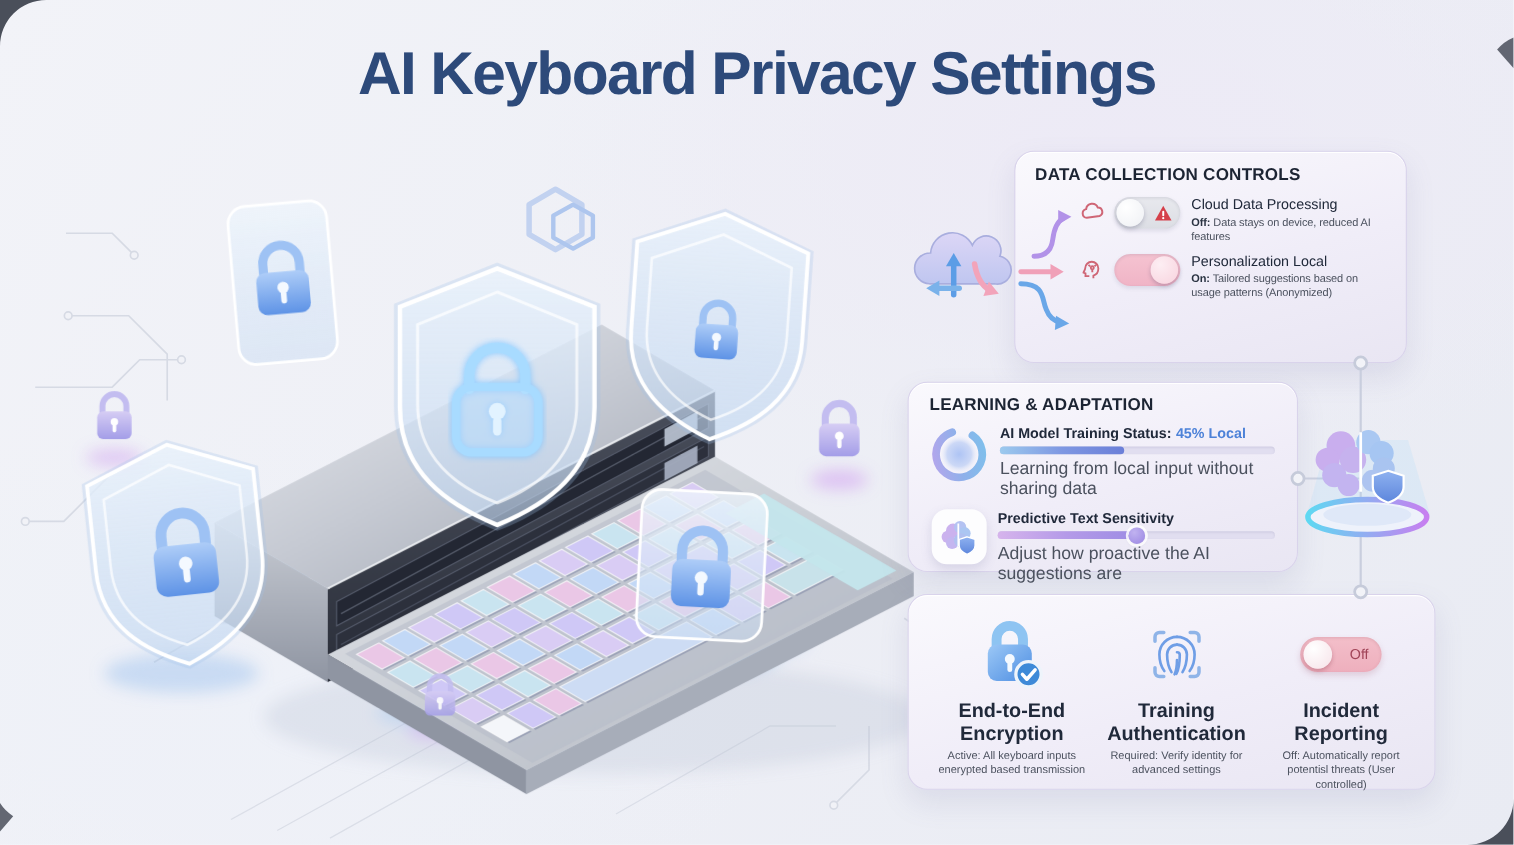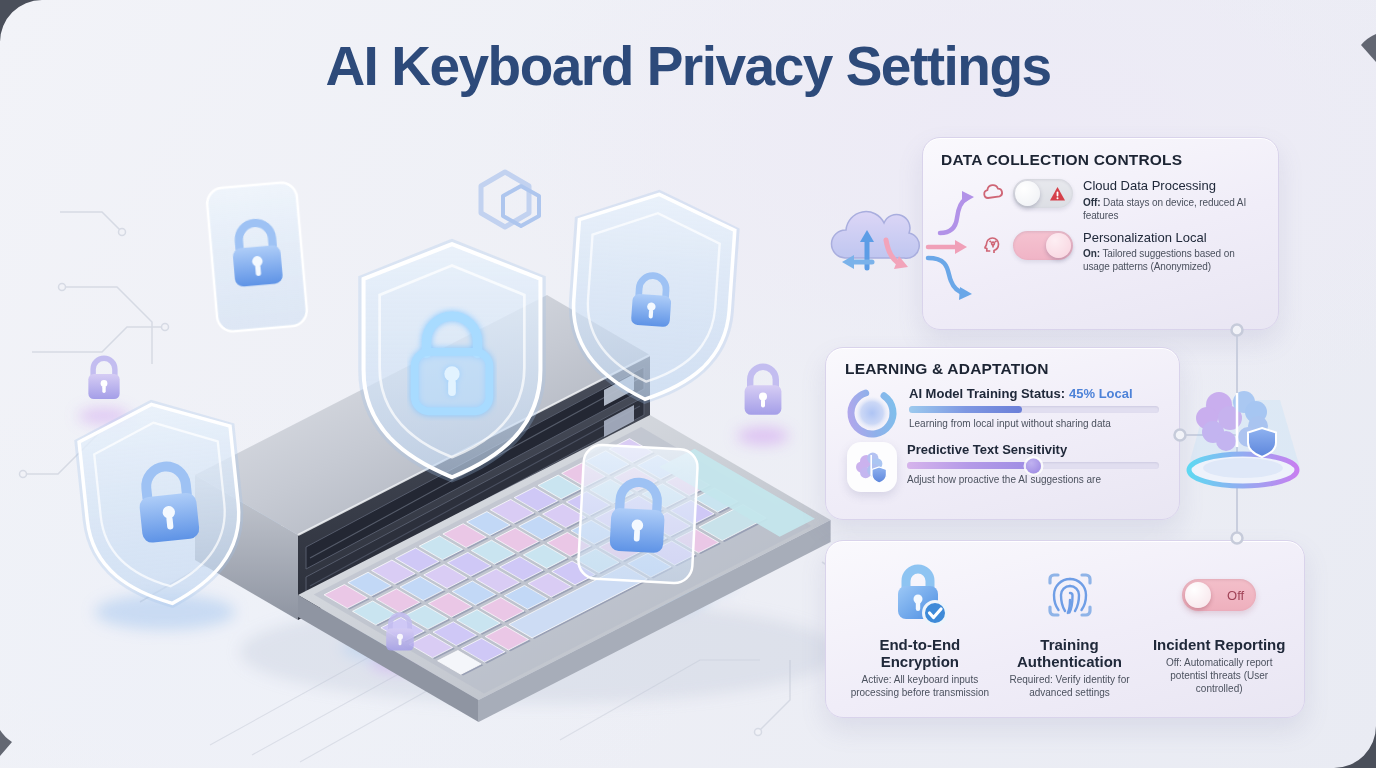--- a/index.html
+++ b/index.html
@@ -50,27 +50,27 @@
   .l-body{flex:1;min-width:0;padding-top:2px}
   .l-title{font-size:13px;font-weight:700;color:#20293a;margin-bottom:5px}
   .l-val{color:#4d82d8;margin-left:4px}
   .bar{position:relative;height:7px;border-radius:4px;background:#e1def0;margin:0 4px 5px 0;
     box-shadow:inset 0 1px 2px rgba(70,70,120,.12)}
   .bar-fill{height:100%;border-radius:4px;background:linear-gradient(90deg,#9ccaee,#7e97e2,#6b7fd8)}
   .bar-fill.purple{background:linear-gradient(90deg,#d6b4ec,#b49ae8,#9d8ce4);position:relative}
   .s-knob{position:absolute;right:-8px;top:50%;transform:translateY(-50%);width:15px;height:15px;border-radius:50%;
     background:radial-gradient(circle at 35% 30%,#c0b2f0,#9a86e2);
     box-shadow:0 0 0 2.5px rgba(255,255,255,.85),0 1px 3px rgba(60,60,110,.35)}
-  .l-cap{font-size:10px;color:#4b515e;margin-bottom:7px}
+  .l-cap{font-size:16px;color:#4b515e;margin-bottom:7px}
   
   .p3{left:825px;top:540px;width:480px;height:178px;padding:13px 10px 8px 19px;}
   .sec-cols{display:flex;margin-top:4px}
   .sec-col{flex:1;display:flex;flex-direction:column;align-items:center;text-align:center;padding:0 4px}
   .sec-iconzone{height:74px;display:flex;align-items:center;justify-content:center}
-  .sec-title{font-size:15px;font-weight:700;color:#20293a;margin:4px 0 3px}
+  .sec-title{font-size:18px;font-weight:700;color:#20293a;margin:4px 0 3px}
   .sec-cap{font-size:10px;color:#4b515e;line-height:1.32;max-width:152px}
   .pill{position:relative;width:74px;height:32px;border-radius:16px;
     background:linear-gradient(180deg,#f3bfca,#eeafbd);
     box-shadow:inset 0 1px 3px rgba(120,40,60,.15),0 3px 6px rgba(150,60,90,.18)}
   .pill-knob{position:absolute;left:3px;top:3px;width:26px;height:26px;border-radius:50%;
     background:radial-gradient(circle at 35% 30%,#ffffff,#f6e2e8);box-shadow:0 2px 4px rgba(120,40,60,.3)}
   .pill-label{position:absolute;right:12px;top:50%;transform:translateY(-50%);
     font-size:13px;font-weight:400;color:#a14458}
 </style>
 </head>
@@ -490,21 +490,21 @@
               </defs>
             <path d="M17,26 v-7 a12,12 0 0 1 24,0 v7" fill="none" stroke="#8ec4f2" stroke-width="9" stroke-linecap="round"></path>
             <rect x="9" y="24" width="40" height="33" rx="8" fill="url(#lb2)"></rect>
             <circle cx="29" cy="37" r="4.5" fill="#f4f9ff"></circle>
               <rect x="26.8" y="39" width="4.4" height="10" rx="2.2" fill="#f4f9ff"></rect>
             <circle cx="46" cy="51" r="11.5" fill="#3e8ad8" stroke="#eef4fb" stroke-width="3"></circle>
             <path d="M40.5,51 l4,4.5 l7.5,-8.5" fill="none" stroke="#ffffff" stroke-width="3.2" stroke-linecap="round" stroke-linejoin="round"></path>
           </svg>
         </div>
         <div class="sec-title">End-to-End Encryption</div>
-        <div class="sec-cap">Active: All keyboard inputs processing before transmission</div>
+        <div class="sec-cap">Active: All keyboard inputs enerypted based transmission</div>
       </div>
 
       <div class="sec-col">
         <div class="sec-iconzone">
           <svg width="64" height="64" viewBox="0 0 64 64" fill="none" stroke-linecap="round">
             <g stroke="#8fb4e8" stroke-width="3.2">
               <path d="M12,20 v-4 a4,4 0 0 1 4,-4 h4"></path>
                 <path d="M44,12 h4 a4,4 0 0 1 4,4 v4"></path>
               <path d="M52,44 v4 a4,4 0 0 1 -4,4 h-4"></path>
                 <path d="M20,52 h-4 a4,4 0 0 1 -4,-4 v-4"></path>

